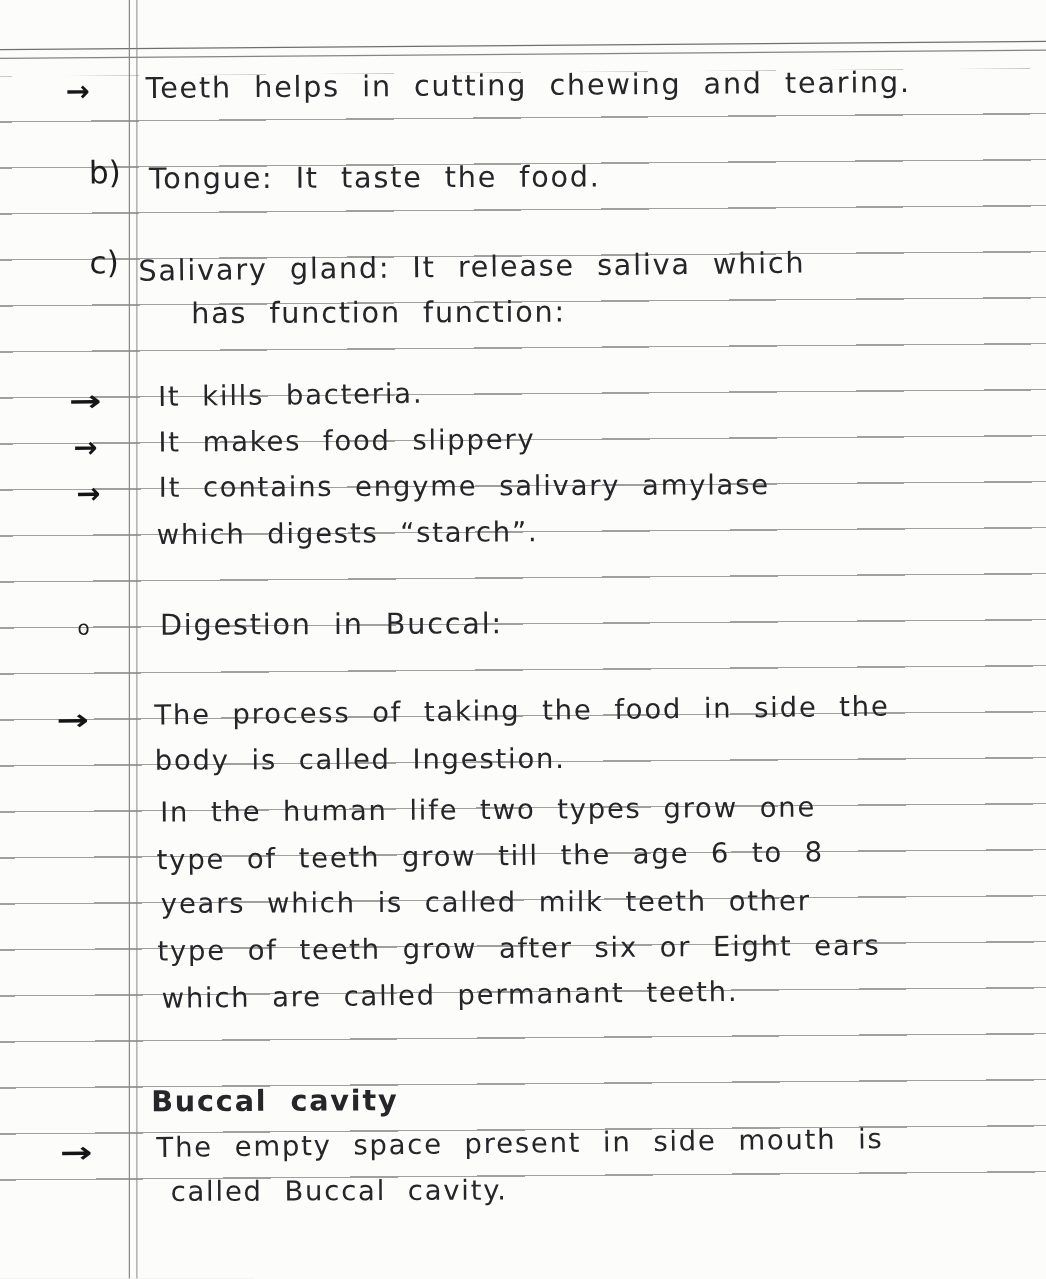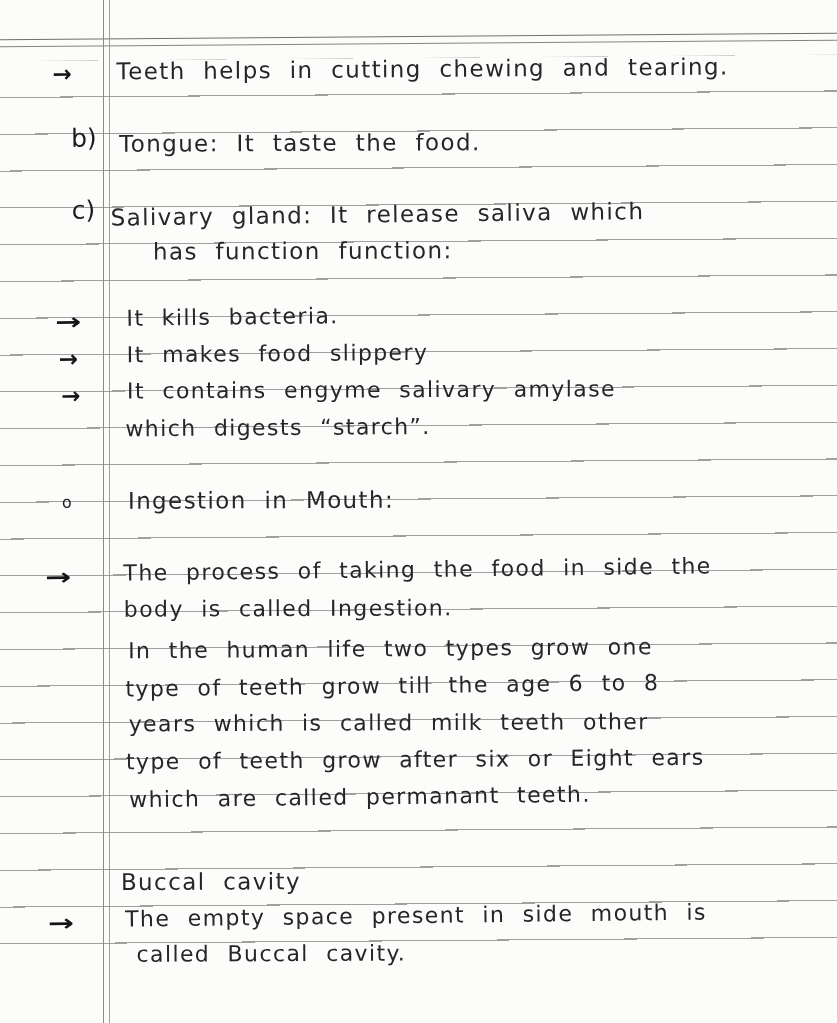--- a/index.html
+++ b/index.html
@@ -111,32 +111,32 @@
       <span class="hw" style="left:128px; top:303px;">It kills bacteria.</span>
 
       <span class="hw bullet-arrow" style="left:60px; top:343px;">→</span>
       <span class="hw" style="left:128px; top:340px;">It makes food slippery</span>
 
       <span class="hw bullet-arrow" style="left:62px; top:380px;">→</span>
       <span class="hw" style="left:128px; top:377px;">It contains engyme salivary amylase</span>
       <span class="hw" style="left:126px; top:414px;">which digests “starch”.</span>
 
       <span class="hw bullet-circle" style="left:62px; top:490px;">o</span>
-      <span class="hw big" style="left:128px; top:486px;">Ingestion in Mouth:</span>
+      <span class="hw big" style="left:128px; top:486px;">Digestion in Buccal:</span>
 
       <span class="hw bullet-arrow" style="left:48px; top:561px;">→</span>
       <span class="hw" style="left:123px; top:557px;">The process of taking the food in side the</span>
       <span class="hw" style="left:123px; top:595px;">body is called Ingestion.</span>
       <span class="hw" style="left:127px; top:636px;">In the human life two types grow one</span>
       <span class="hw" style="left:124px; top:673px;">type of teeth grow till the age 6 to 8</span>
       <span class="hw" style="left:127px; top:710px;">years which is called milk teeth other</span>
       <span class="hw" style="left:124px; top:747px;">type of teeth grow after six or Eight ears</span>
       <span class="hw" style="left:127px; top:784px;">which are called permanant teeth.</span>
 
-      <span class="hw big" style="left:118px; top:867px;">Buccal cavity</span>
+      <span class="hw big" style="left:118px; top:867px;font-weight:bold;">Buccal cavity</span>
       <span class="hw bullet-arrow" style="left:48px; top:907px;">→</span>
       <span class="hw" style="left:122px; top:903px;">The empty space present in side mouth is</span>
       <span class="hw" style="left:133px; top:940px;">called Buccal cavity.</span>
 
     </div>
   </div>
 
   <div class="margin-line m1"></div>
   <div class="margin-line m2"></div>
 

